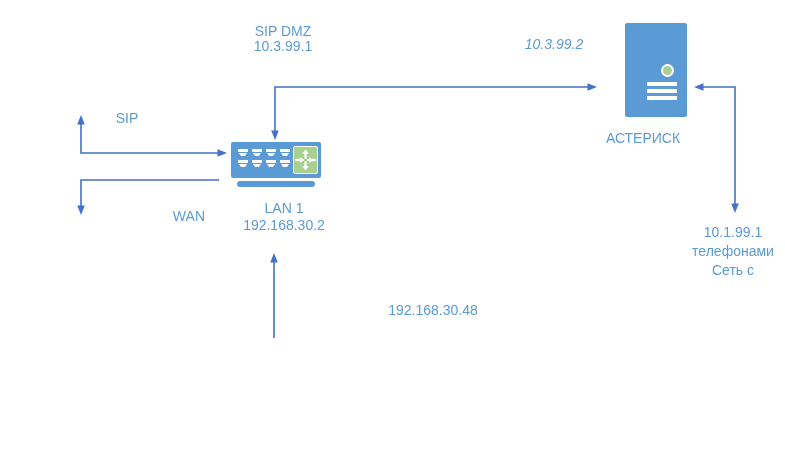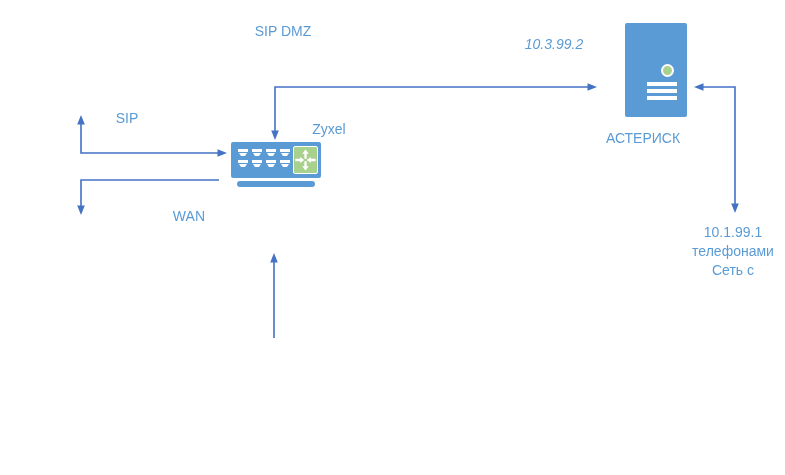--- a/index.html
+++ b/index.html
@@ -148,33 +148,38 @@
 
   <div class="server server-pc">
     <span class="led"></span>
     <span class="vent v1p"></span>
     <span class="vent v2p"></span>
     <span class="vent v3p"></span>
   </div>
 
   <div class="lbl lh15" style="left:214px;top:24px;">
     <div>SIP DMZ</div>
+    <div>10.3.99.1</div>
   </div>
 
   <div class="lbl lh15" style="left:485px;top:37px;font-style:italic;">10.3.99.2</div>
 
-  <div class="lbl lh15" style="left:260px;top:122px;">Zyxel</div>
 
+  <div class="lbl lh17" style="left:215px;top:200px;">
+    <div>LAN 1</div>
+    <div>192.168.30.2</div>
+  </div>
 
   <div class="lbl lh15" style="left:58px;top:111px;">SIP</div>
 
   <div class="lbl lh15" style="left:76px;top:209px;text-align:right;">WAN</div>
 
   <div class="lbl lh15" style="left:574px;top:131px;">АСТЕРИСК</div>
 
   <div class="lbl lh19" style="left:664px;top:223px;">
     <div>10.1.99.1</div>
     <div>телефонами</div>
     <div>Сеть с</div>
   </div>
 
+  <div class="lbl lh15" style="left:364px;top:303px;">192.168.30.48</div>
 
 </div>
 
 </body></html>

